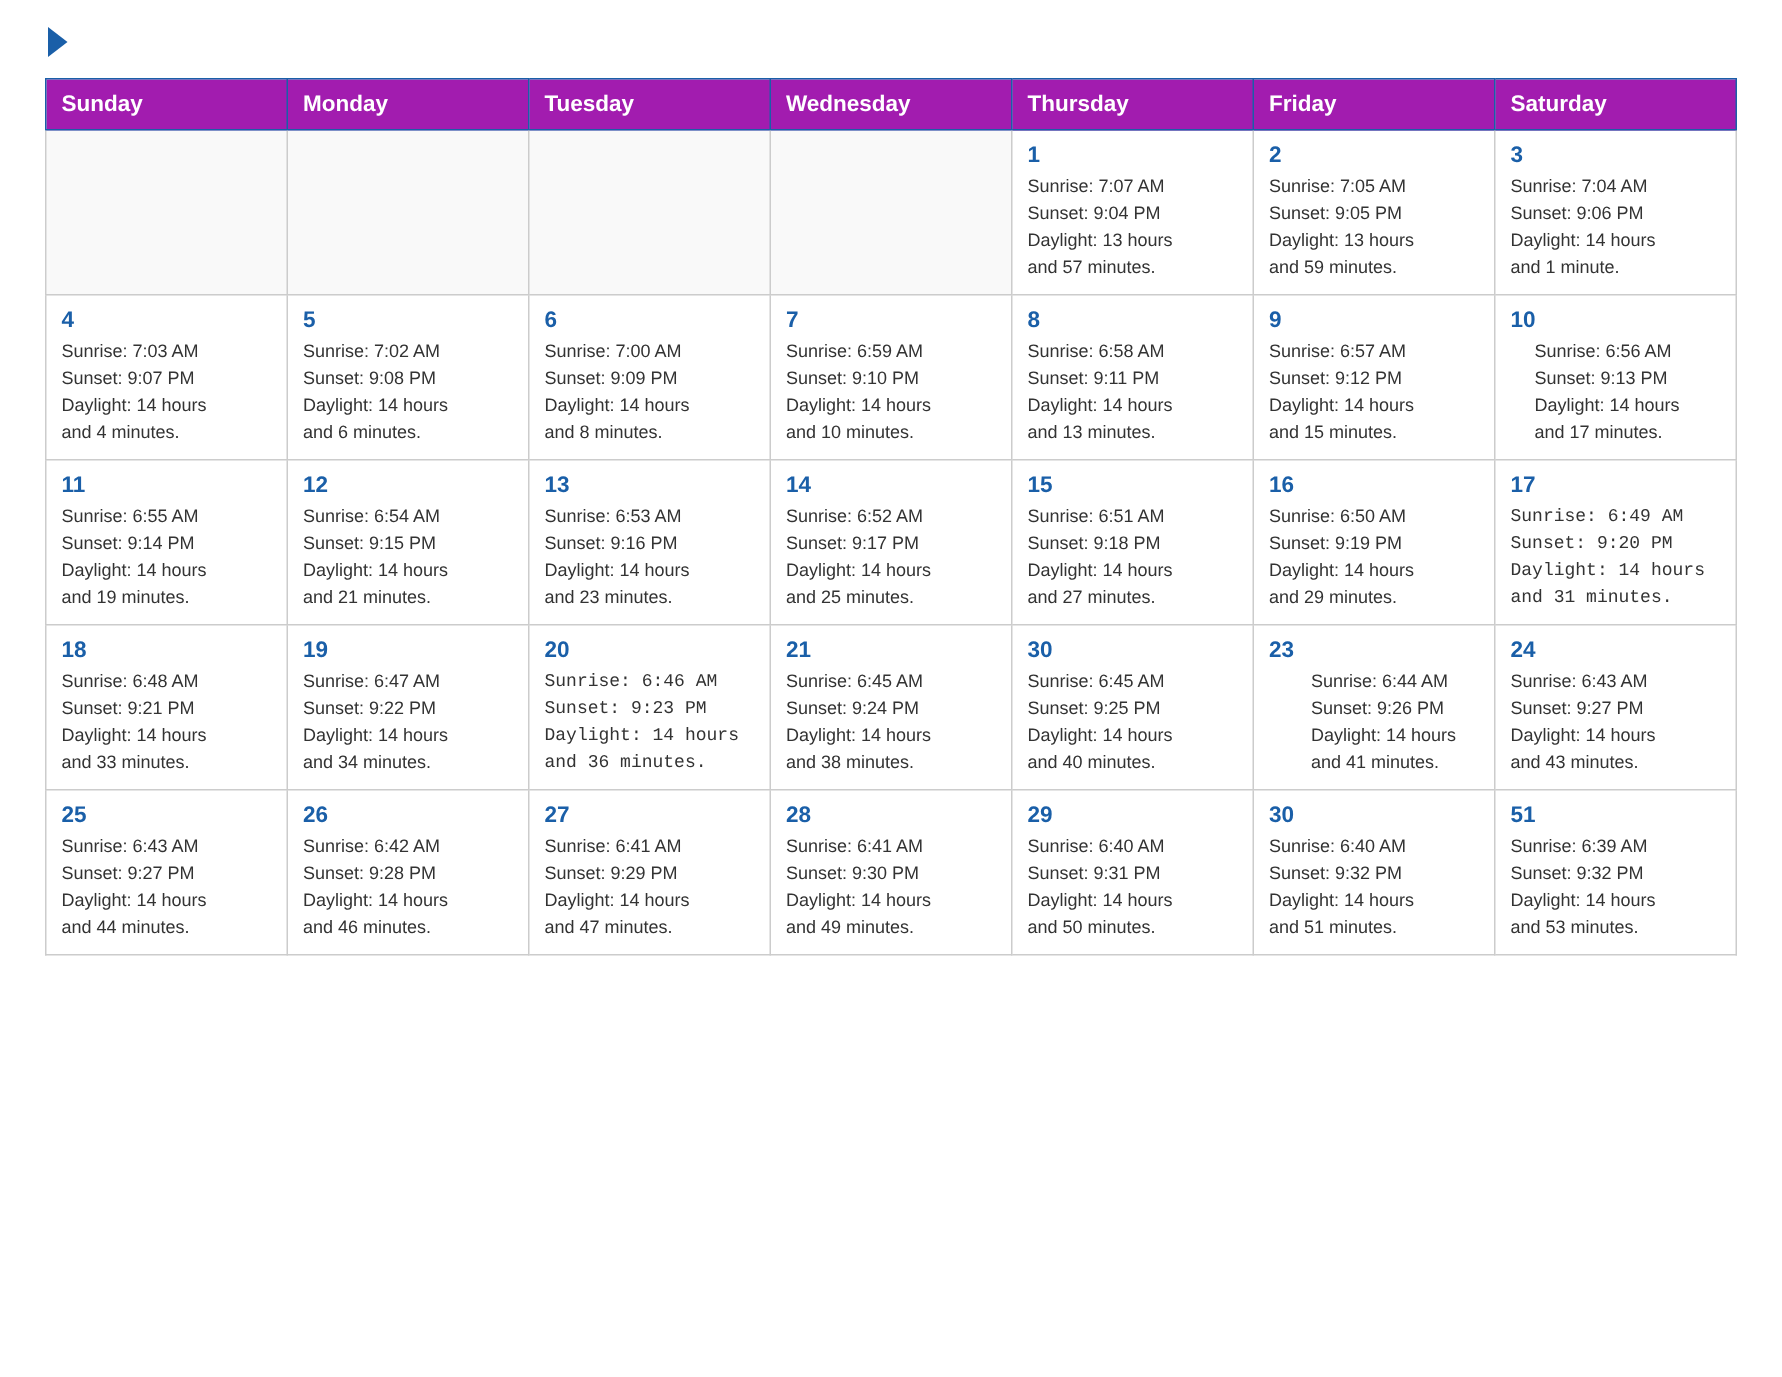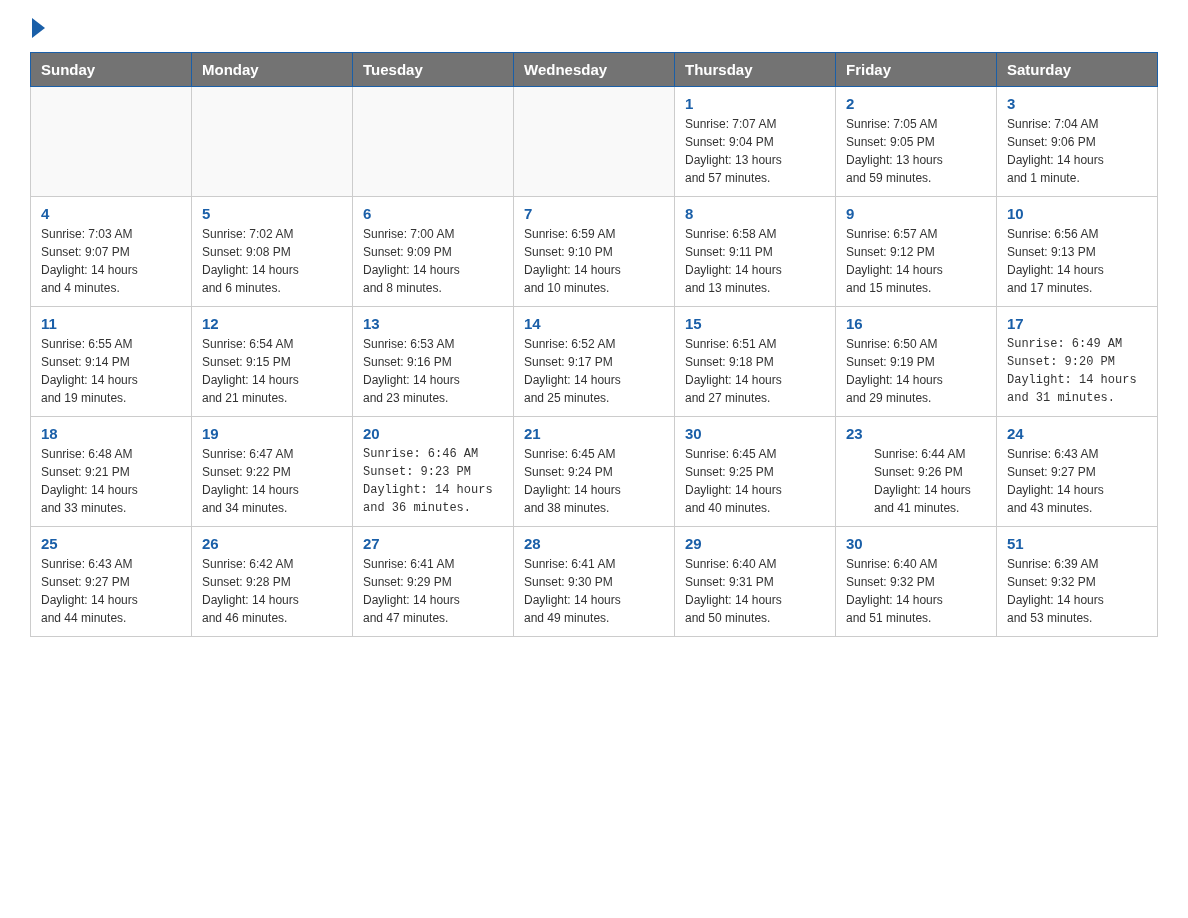--- a/index.html
+++ b/index.html
@@ -55,21 +55,21 @@
       font-size: 20px;
       color: #555;
       margin-top: 4px;
     }
     .calendar {
       width: 100%;
       border-collapse: collapse;
       border: 1px solid #ccc;
     }
     .calendar th {
-      background-color: #737373;
+      background-color: #a21caf;
       color: #fff;
       font-size: 15px;
       font-weight: bold;
       padding: 8px 10px;
       text-align: left;
       border: 1px solid #1a5fa8;
     }
     .calendar td {
       width: calc(100% / 7);
       vertical-align: top;
@@ -200,21 +200,21 @@
         </td>
         <td>
           <span class="day-number">9</span>
           <div class="day-info" style="white-space: pre-line;">Sunrise: 6:57 AM
 Sunset: 9:12 PM
 Daylight: 14 hours
 and 15 minutes.</div>
         </td>
         <td>
           <span class="day-number">10</span>
-          <div class="day-info" style="white-space: pre-line;">Sunrise: 6:56 AM
+          <div class="day-info" style="white-space: pre-line; margin-left: 16px;">Sunrise: 6:56 AM
 Sunset: 9:13 PM
 Daylight: 14 hours
 and 17 minutes.</div>
         </td>
       </tr>
       <tr>
         <td>
           <span class="day-number">11</span>
           <div class="day-info" style="white-space: pre-line;">Sunrise: 6:55 AM
 Sunset: 9:14 PM

